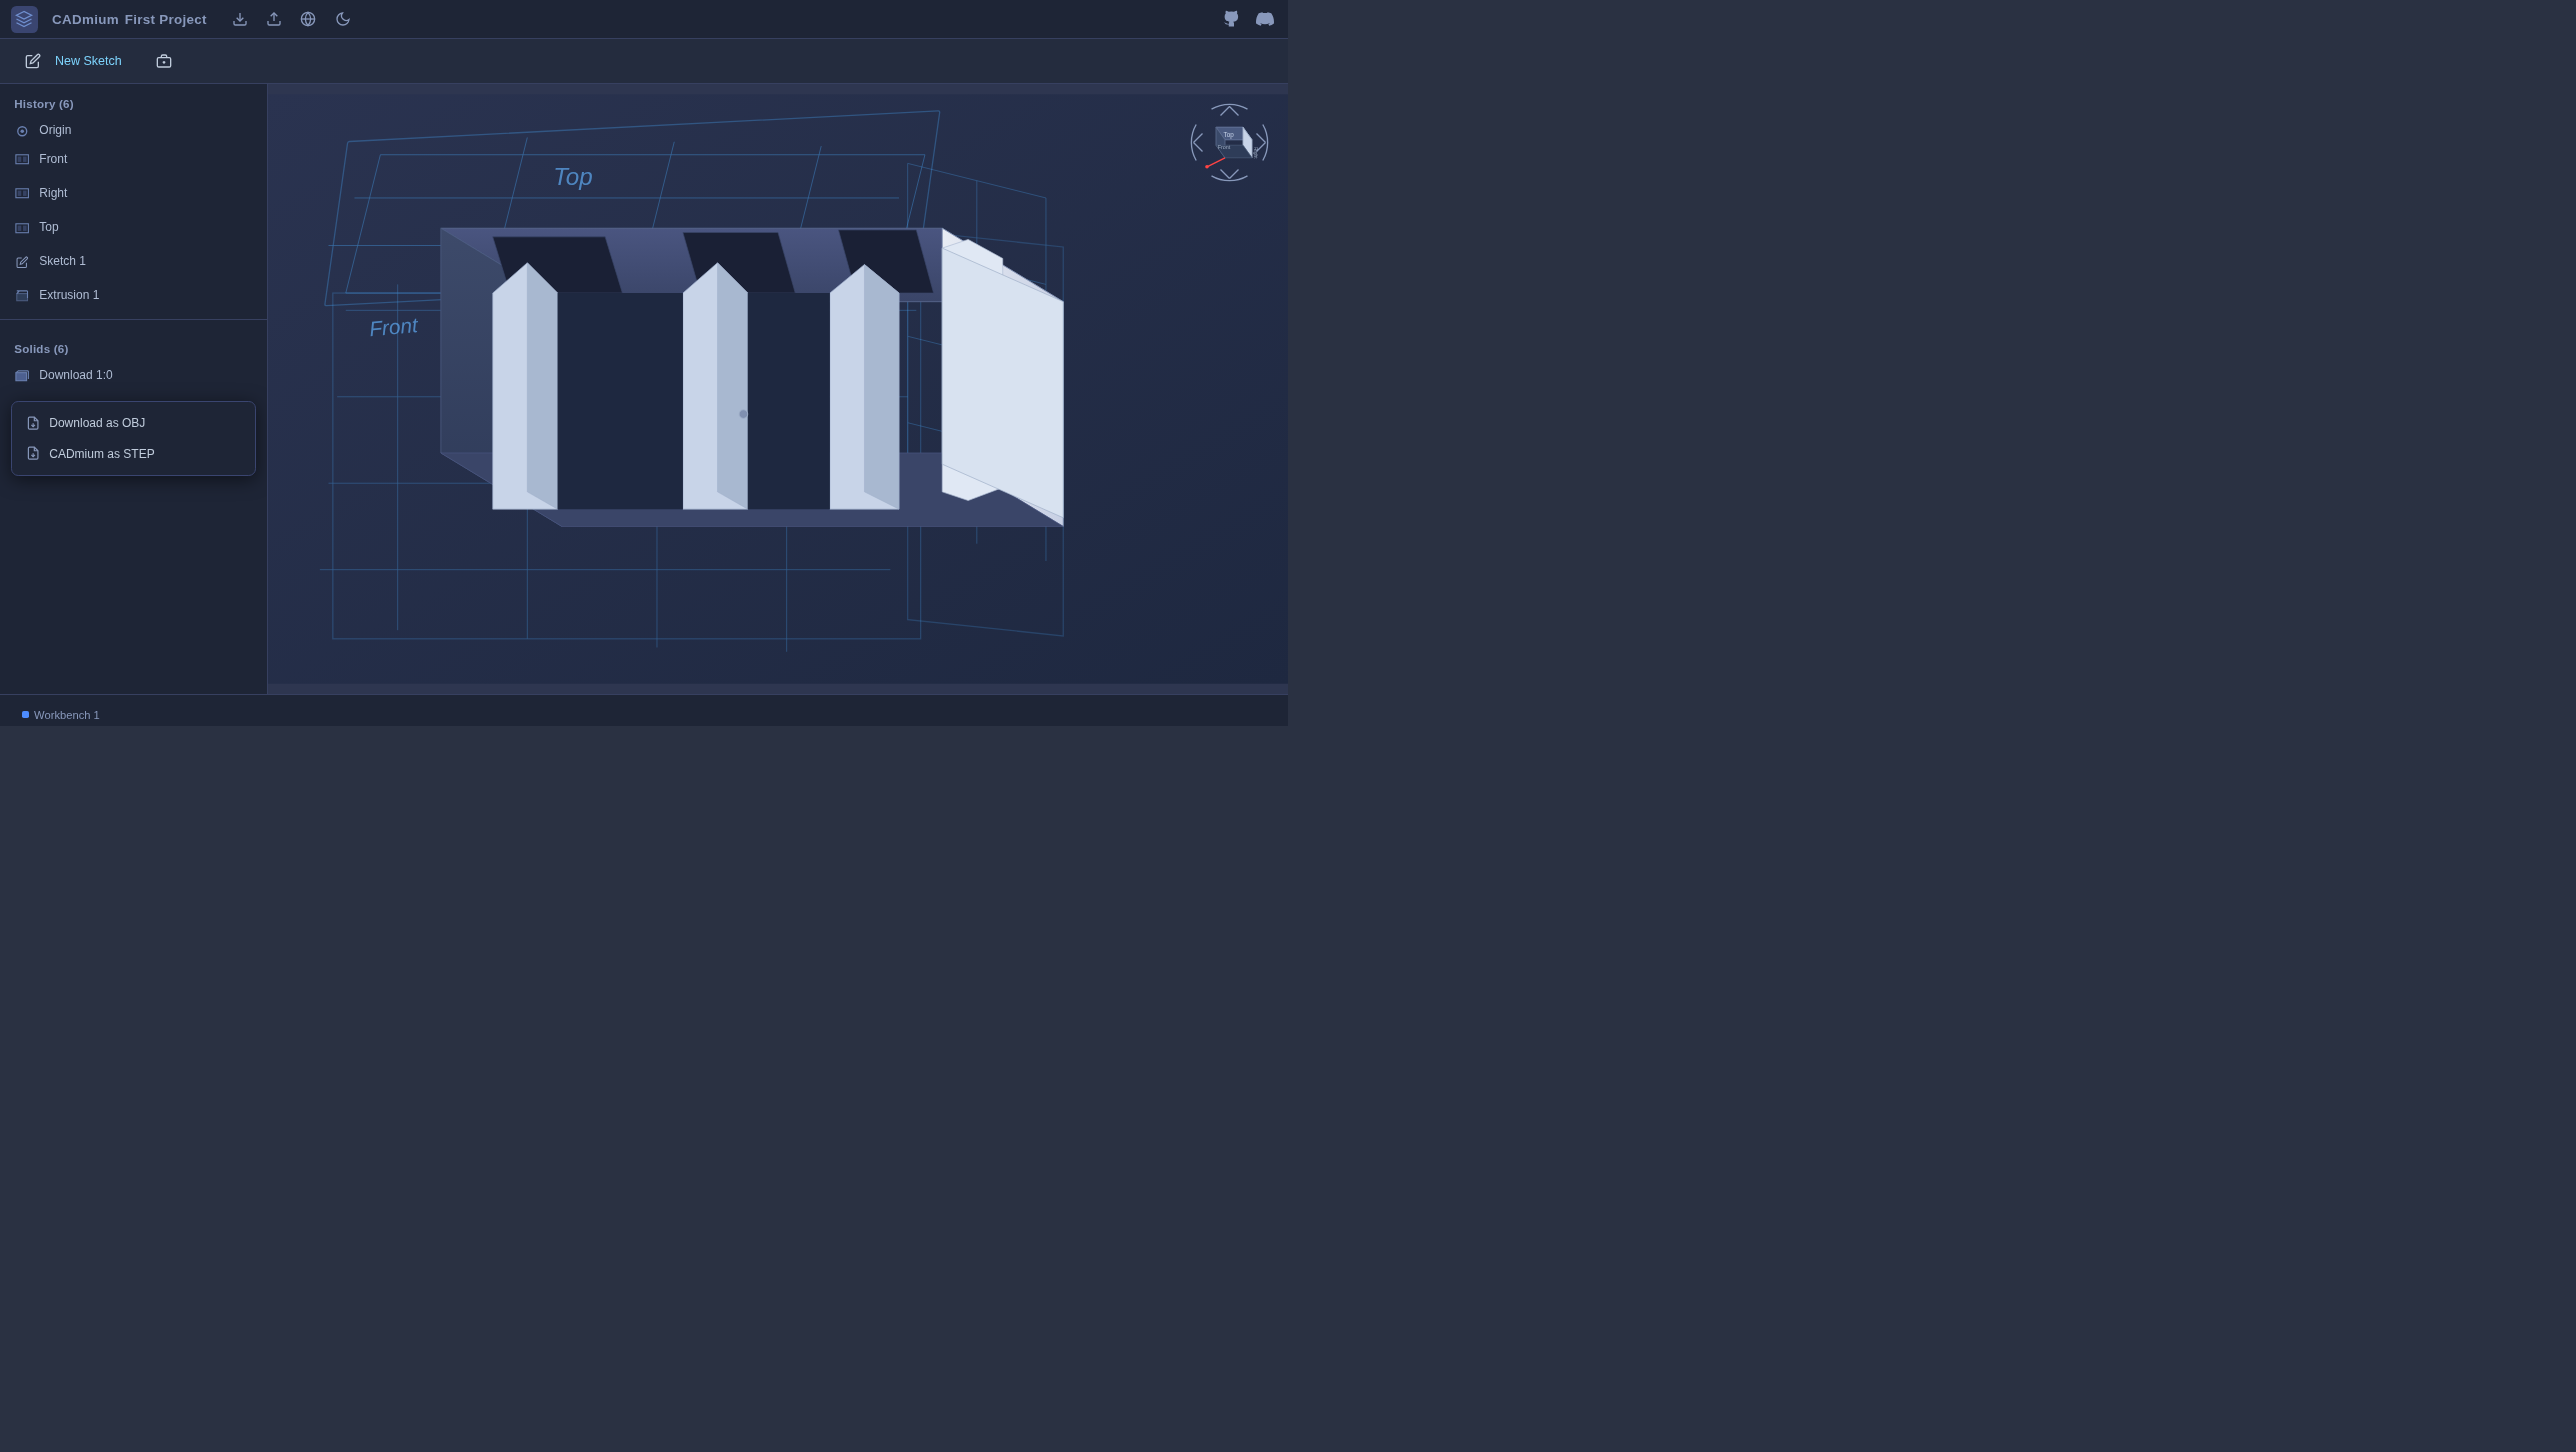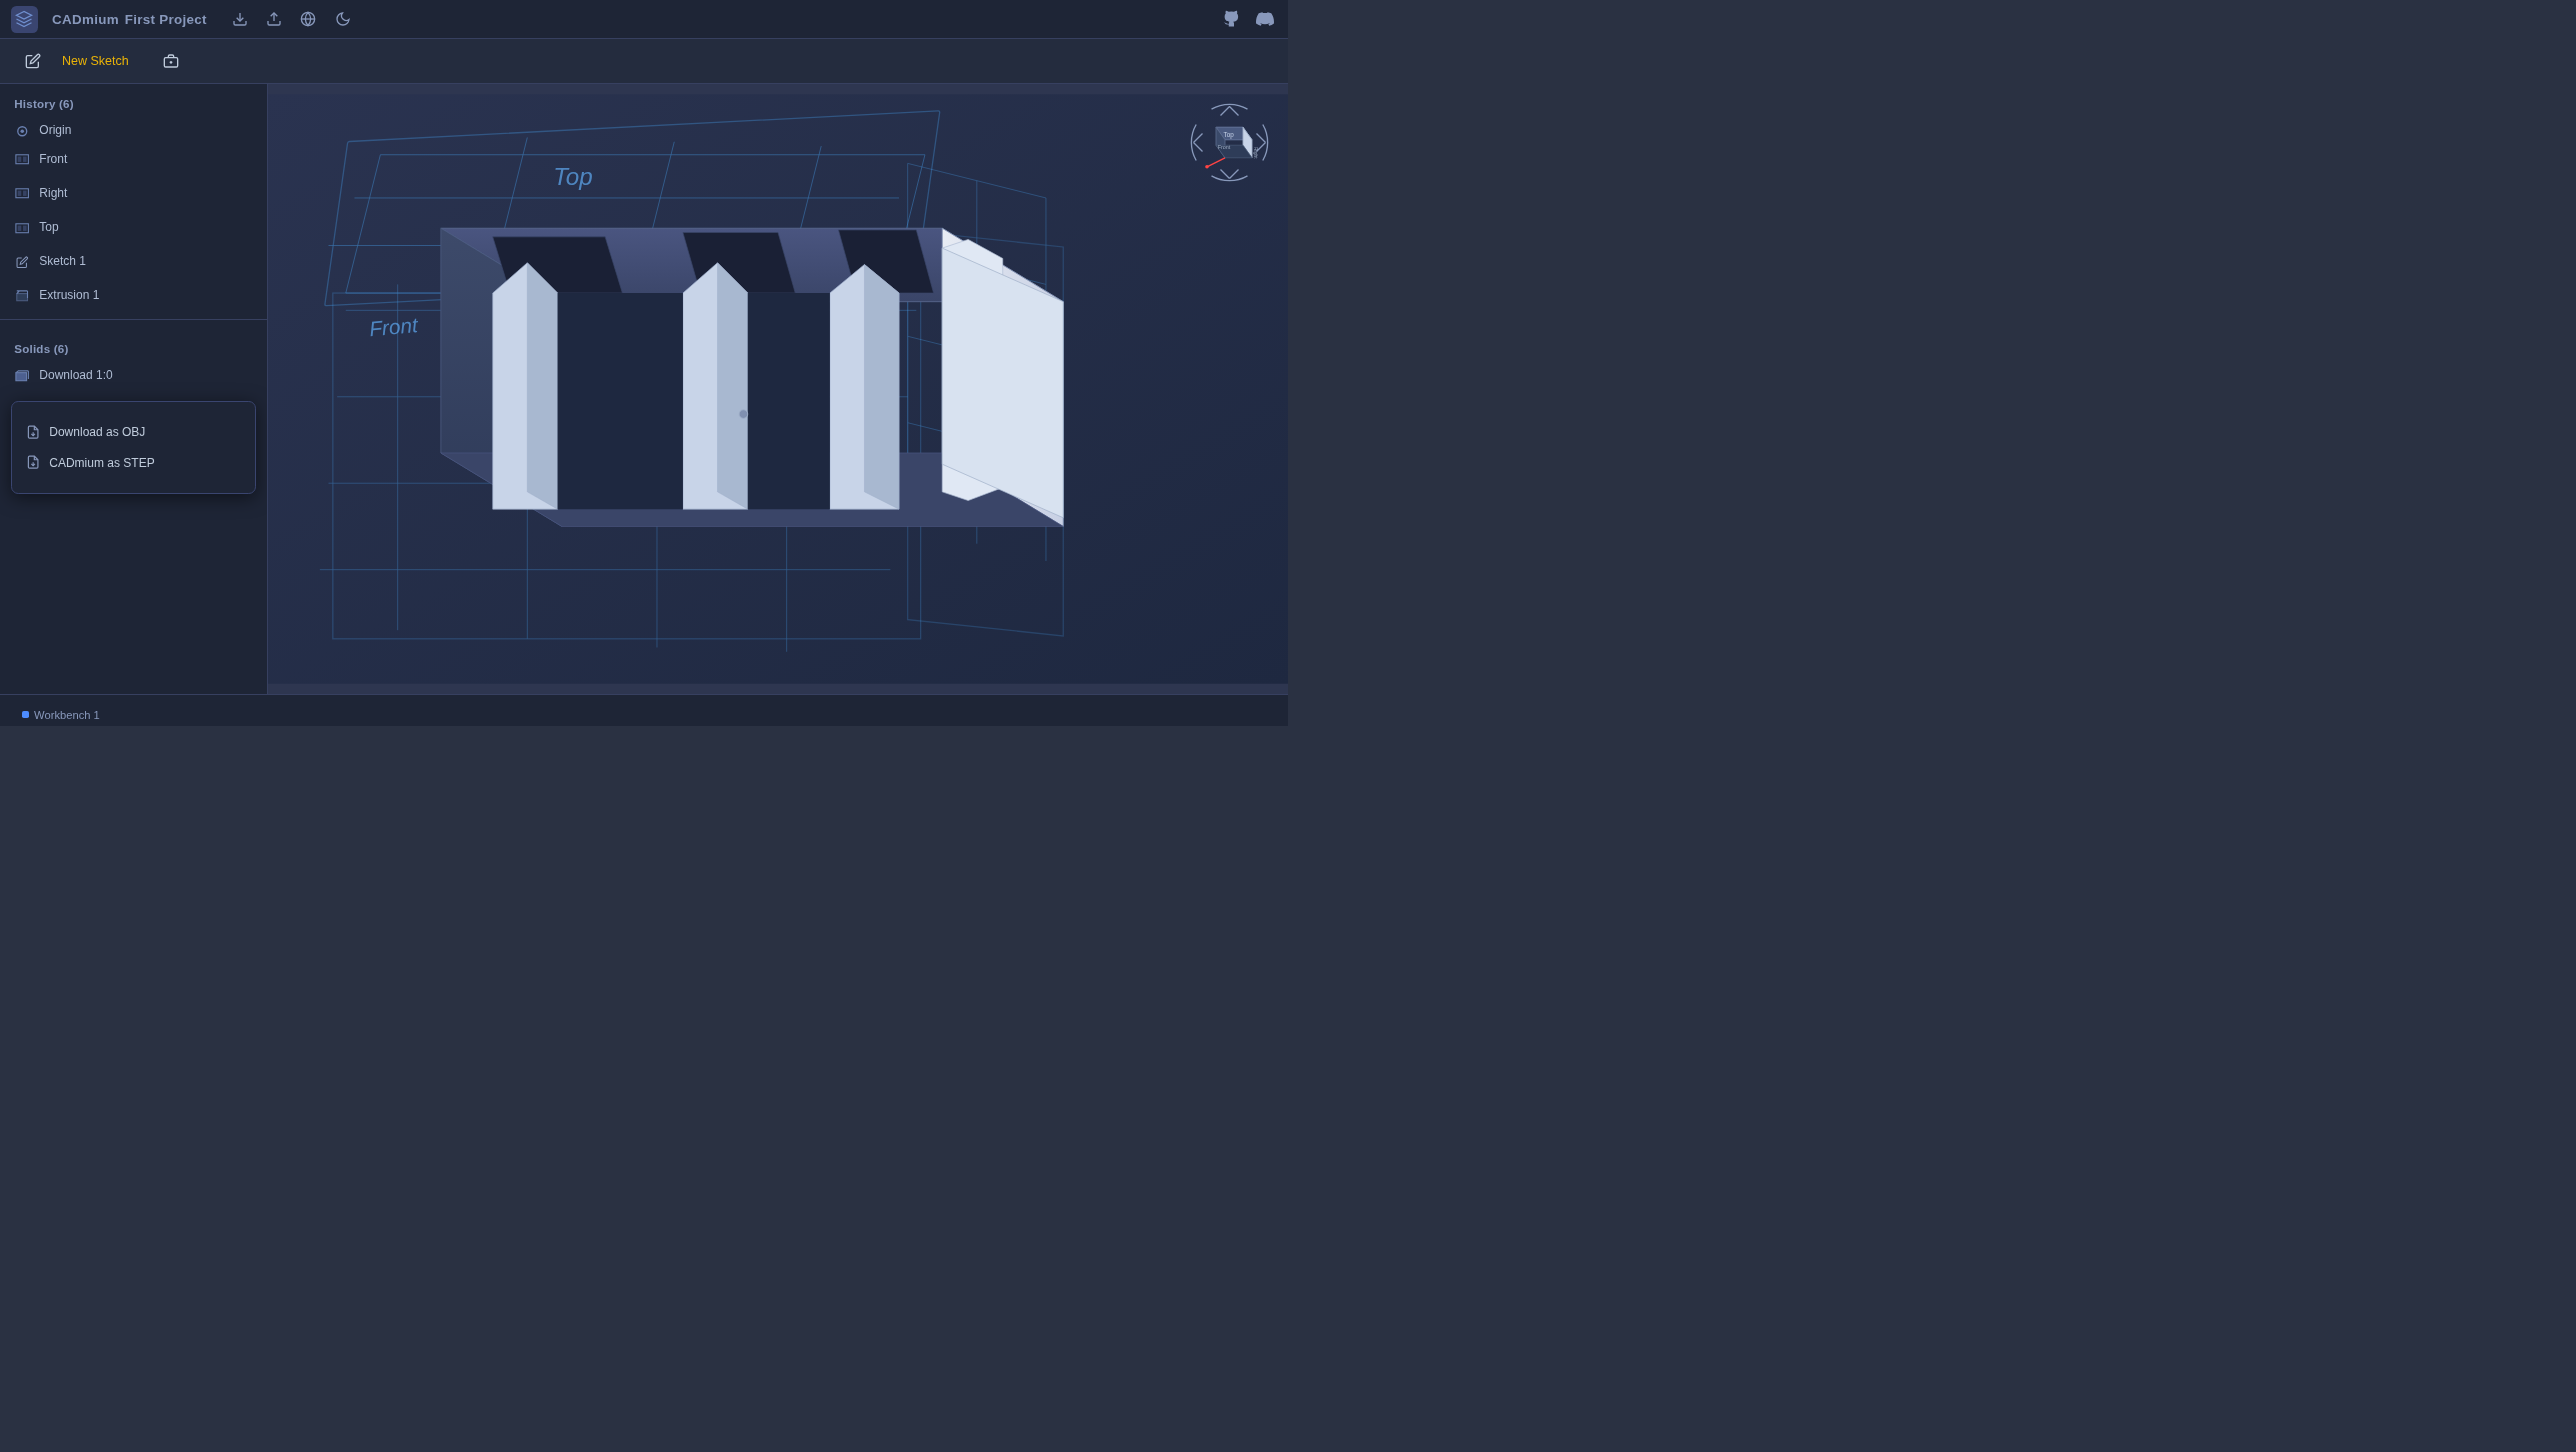--- a/index.html
+++ b/index.html
@@ -63,26 +63,26 @@
     .toolbar {
       height: 45px;
       background: #242c3e;
       display: flex;
       align-items: center;
       padding: 0 14.3px;
       gap: 12.5px;
       border-bottom: 0.9px solid #374060;
     }
     .toolbar-btn {
-      display: flex; align-items: center; gap: 21px;
+      display: flex; align-items: center; gap: 14px;
       padding: 5.4px 10.7px;
       border-radius: 5.4px;
       cursor: pointer;
       font-size: 12.5px;
-      color: #eab308;
+      color: #7dd3fc;
       text-align: center;
     }
     .toolbar-btn svg { width: 16px; height: 16px; }
 
     
     .main-layout {
       display: flex;
       height: calc(726px - 39px - 45px - 32px);
     }
 
@@ -161,21 +161,21 @@
     }
 
     
     .context-menu {
       position: absolute;
       bottom: 107px;
       left: 54px;
       background: #1e2536;
       border: 0.9px solid #3a4570;
       border-radius: 7.2px;
-      padding: 15px 0;
+      padding: 6px 0;
       min-width: 188px;
       box-shadow: 0 3.6px 18px rgba(0,0,0,0.5);
     }
     .context-menu-item {
       display: flex;
       align-items: center;
       gap: 9px;
       padding: 8px 14.3px;
       font-size: 12px;
       color: #c0ccdc;

